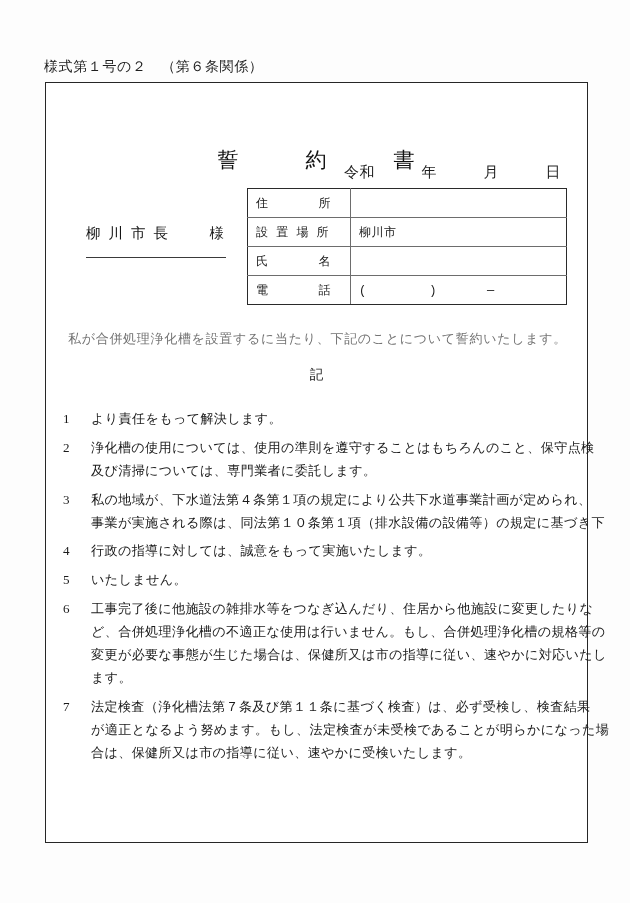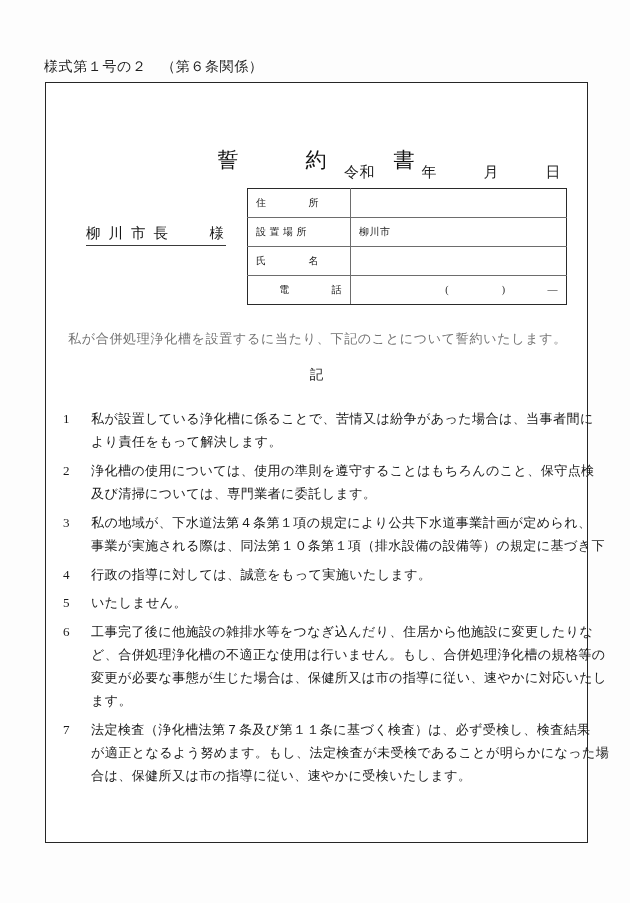--- a/index.html
+++ b/index.html
@@ -81,45 +81,46 @@
 
   
   .addressee {
     position: absolute;
     left: 40px;
     top: 141px;
     font-size: 14.5px;
     letter-spacing: 2.2px;
     white-space: pre;
     border-bottom: 1.1px solid #3a3a3a;
-    padding-bottom: 2px;
+    padding-bottom: 14px;
     color: #141414;
   }
 
   
   .info-table {
     position: absolute;
     left: 201px;
     top: 105px;
     width: 320px;
     border-collapse: collapse;
     table-layout: fixed;
   }
   .info-table td {
     border: 1px solid #6d6d6d;
     height: 28px;
-    font-size: 10px;
+    font-size: 12px;
     padding: 0 8px;
     vertical-align: middle;
     color: #1a1a1a;
+    font-family: Liberation Mono, monospace;
   }
   .info-table tr:first-child td { border-top: 1.5px solid #2a2a2a; }
   .info-table tr td:first-child { border-left: 1.5px solid #2a2a2a; }
   .info-table tr td:last-child { border-right: 1.5px solid #2a2a2a; }
-  .info-table tr:last-child td { border-bottom: 1.5px solid #2a2a2a; text-align: right; }
+  .info-table tr:last-child td { border-bottom: 1.5px solid #2a2a2a; }
 
   .info-table td.label {
     width: 86px;
     white-space: pre;
     letter-spacing: 0.5px;
     text-align: left;
   }
   .info-table td.value {
     white-space: pre;
     letter-spacing: 0.5px;
@@ -219,21 +220,20 @@
 
       <div class="lead">私が合併処理浄化槽を設置するに当たり、下記のことについて誓約いたします。</div>
 
       <div class="ki-mark">記</div>
 
       <div class="clauses">
 
         <div class="clause">
           <div class="clause-num">1</div>
           <div class="clause-body">
-            <span class="ln">私が設置している浄化槽に係ることで、苦情又は紛争があった場合は、当事者間に</span>
             <span class="ln">より責任をもって解決します。</span>
           </div>
         </div>
 
         <div class="clause">
           <div class="clause-num">2</div>
           <div class="clause-body">
             <span class="ln">浄化槽の使用については、使用の準則を遵守することはもちろんのこと、保守点検</span>
             <span class="ln">及び清掃については、専門業者に委託します。</span>
           </div>

